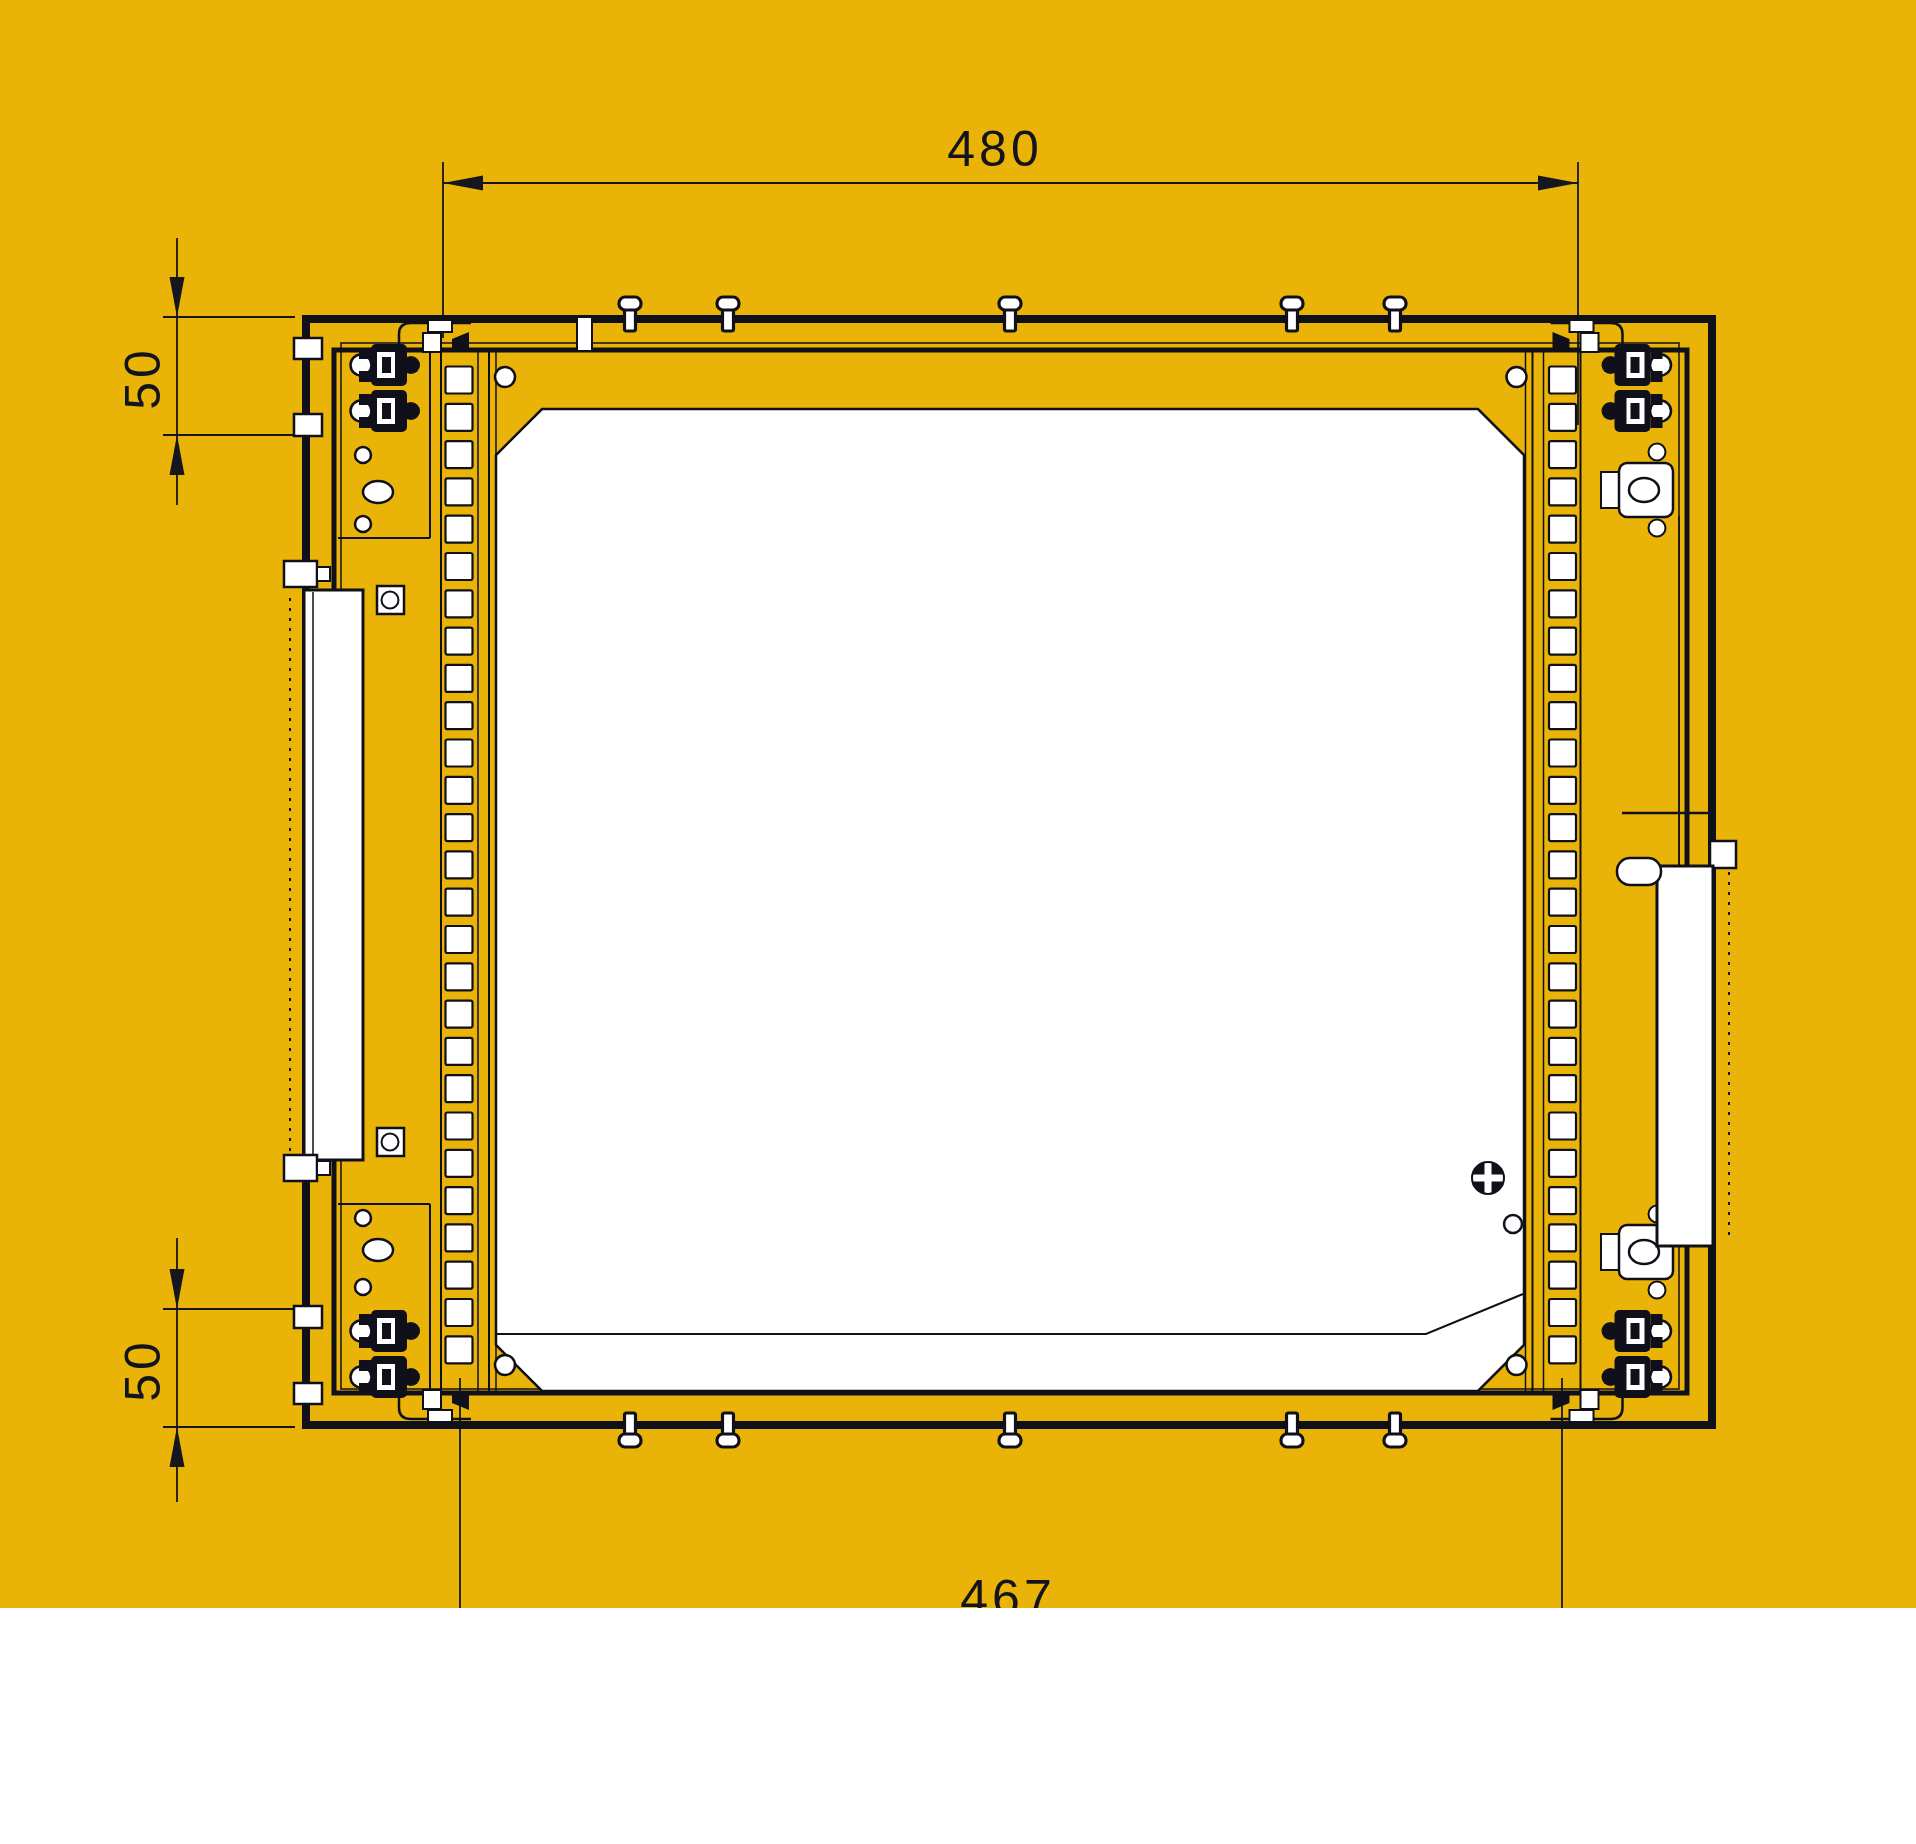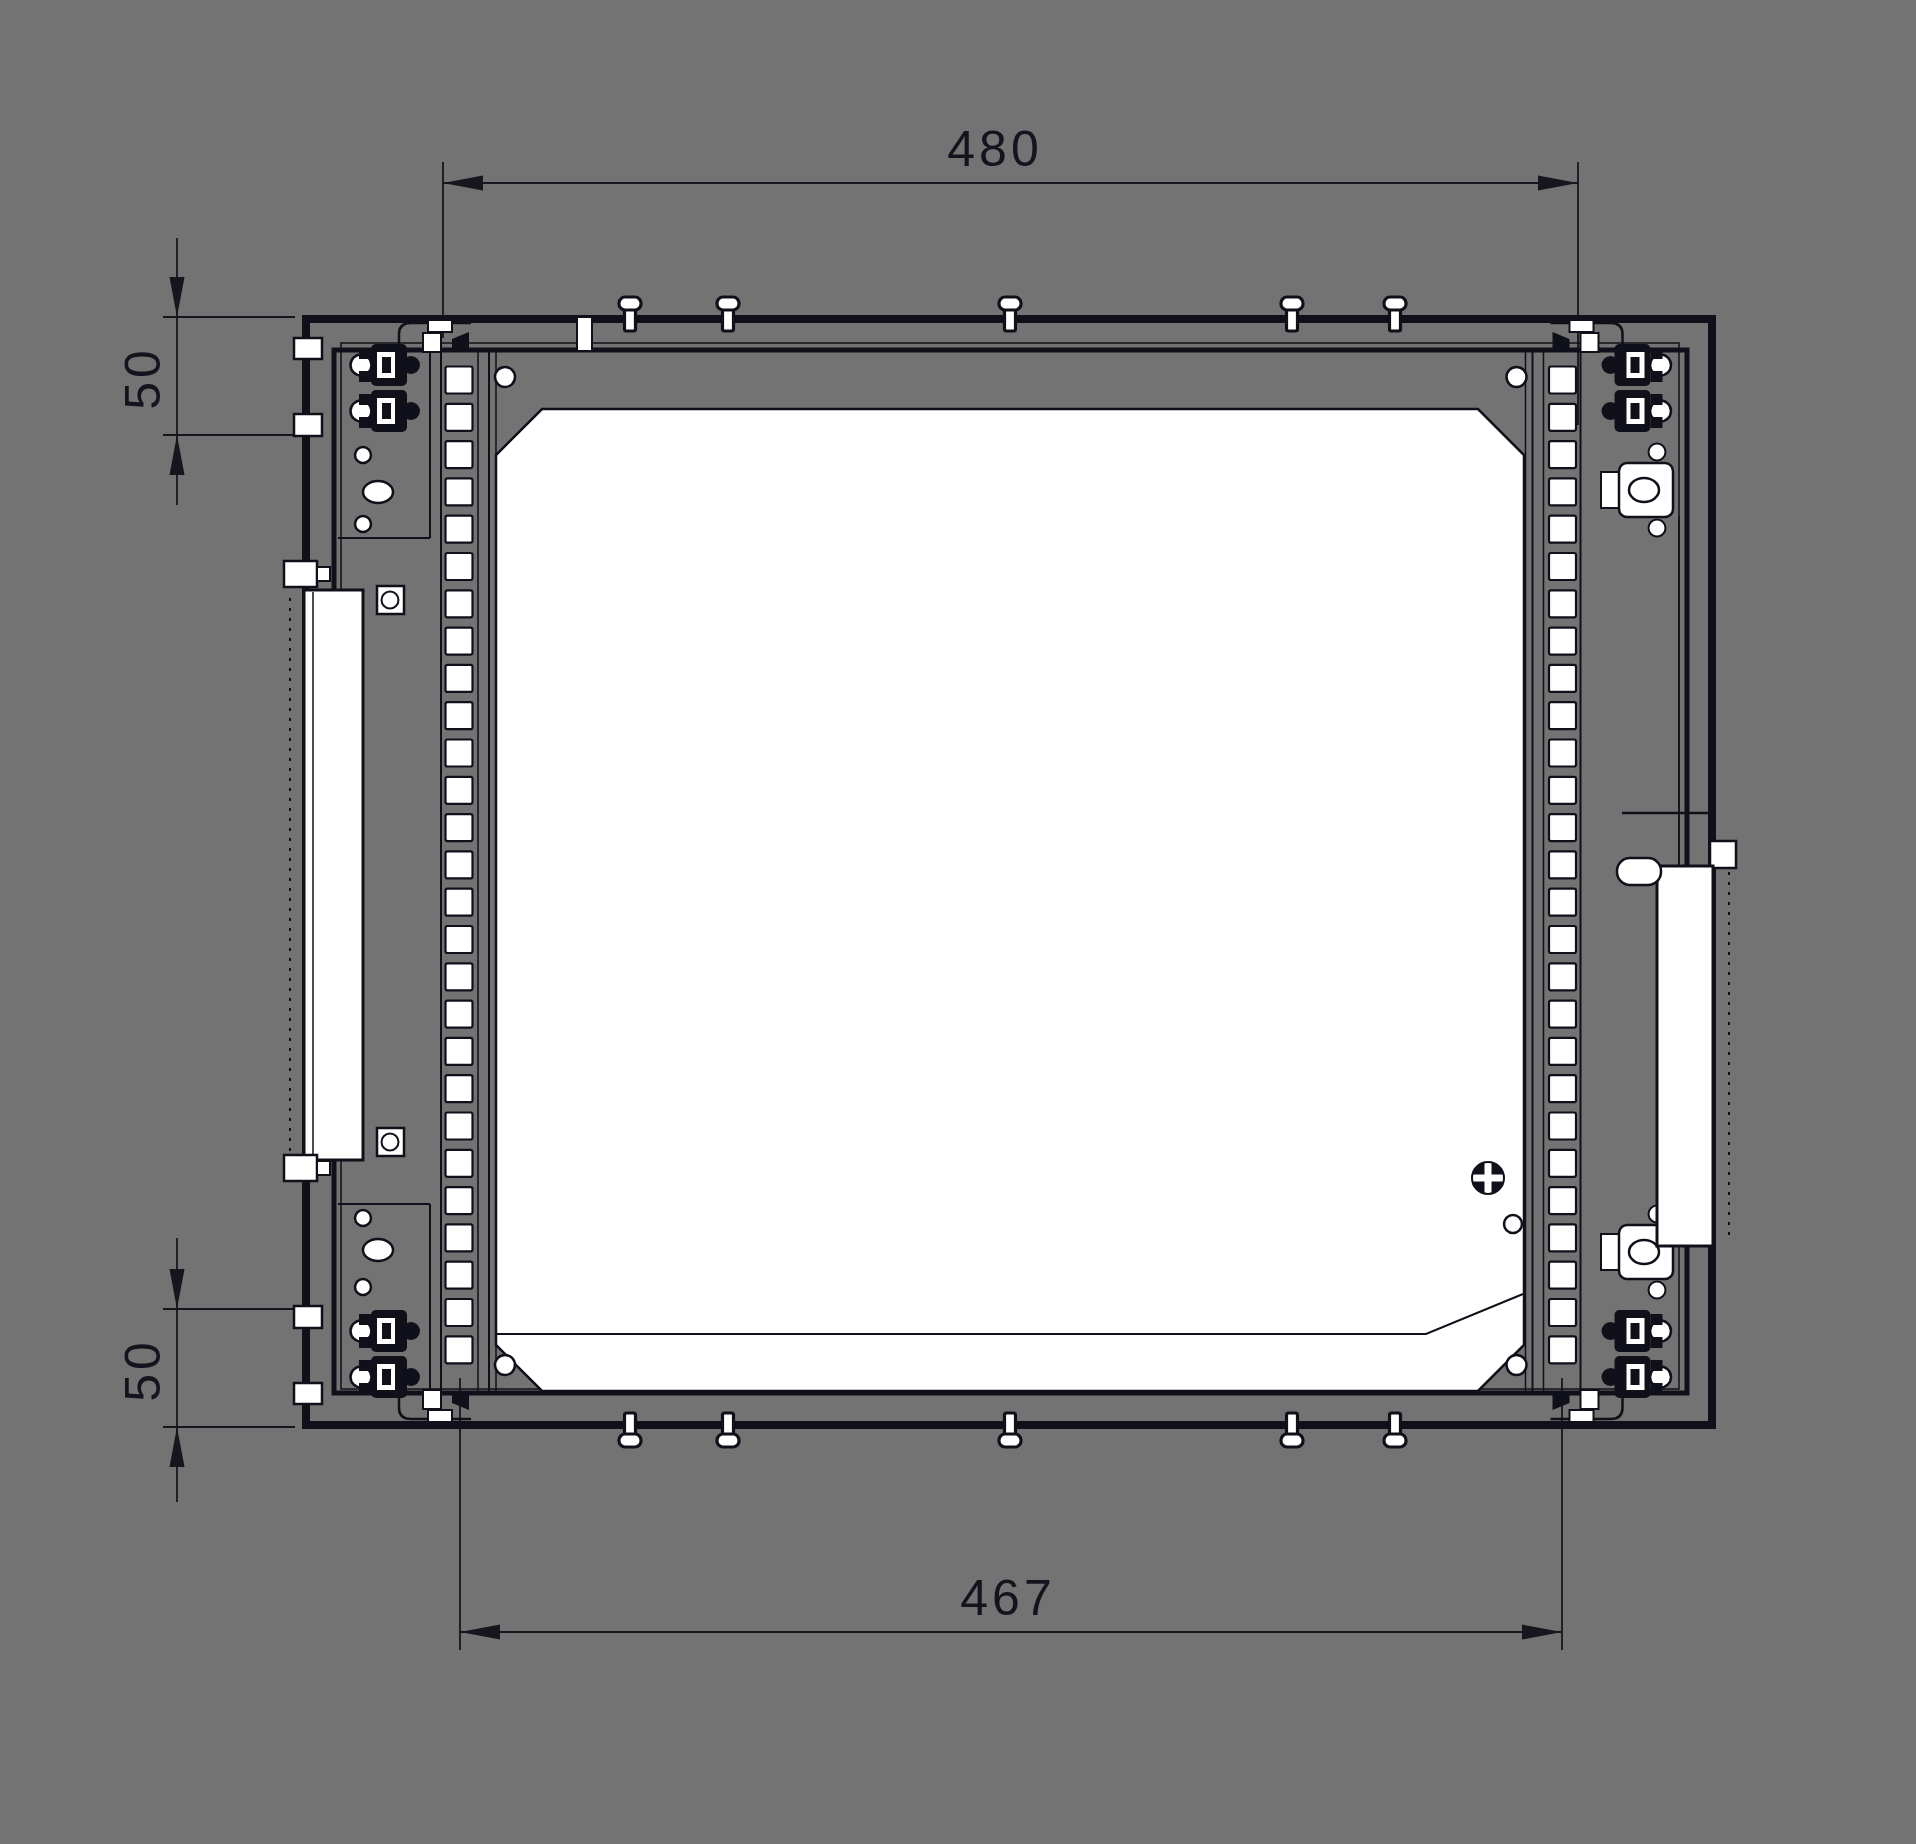--- a/index.html
+++ b/index.html
@@ -1,16 +1,16 @@
 <!DOCTYPE html>
 <html><head>
 <meta charset="utf-8">
 <style>
   html,body{margin:0;padding:0;background:#ffffff;}
-  .stage{width:1916px;height:1844px;background:#737373;position:relative;overflow:hidden;}
+  .stage{width:1916px;height:1608px;background:#eab308;position:relative;overflow:hidden;}
   svg{display:block;}
   
   .s15{stroke:#10101a;stroke-width:1.5;fill:none}
   .s2 {stroke:#10101a;stroke-width:2;fill:none}
   .s25{stroke:#10101a;stroke-width:2.5;fill:none}
   .s3 {stroke:#10101a;stroke-width:3;fill:none}
   .s5 {stroke:#10101a;stroke-width:5;fill:none}
   .s8 {stroke:#10101a;stroke-width:8;fill:none}
   .wf {fill:#ffffff}
   .blk{fill:#10101a;stroke:none}

